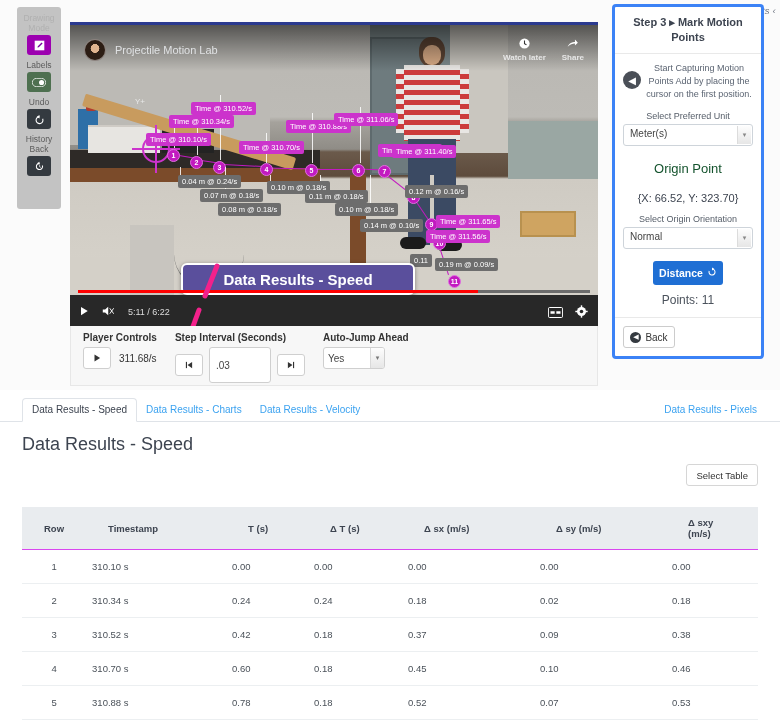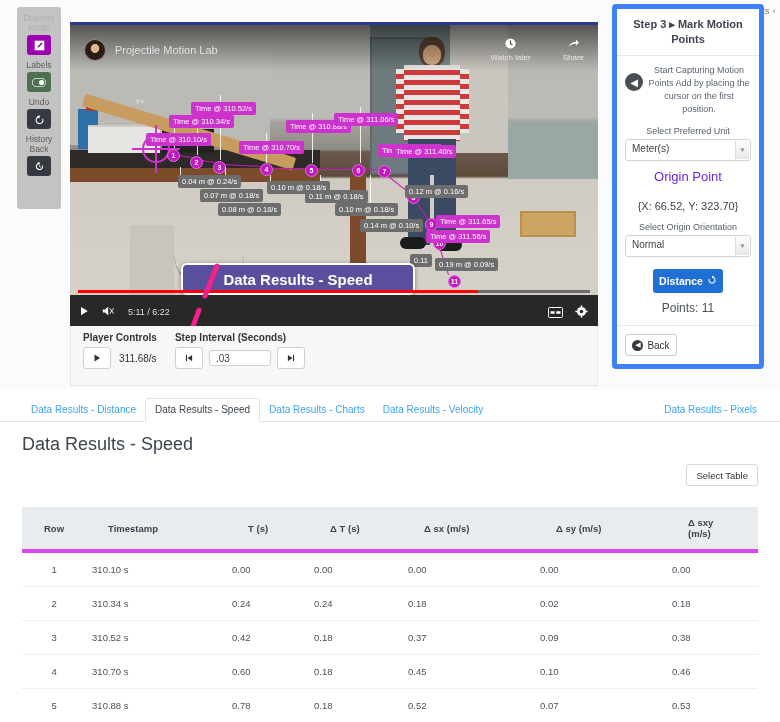--- a/index.html
+++ b/index.html
@@ -99,21 +99,21 @@
     background: linear-gradient(to bottom, rgba(0,0,0,.55), rgba(0,0,0,0));
     display: flex; align-items: center; padding: 0 8px;
   }
   .vid-avatar {
     width: 22px; height: 22px; border-radius: 50%;
     background: radial-gradient(circle at 50% 42%, #e0b48f 0 28%, #2c1d14 30% 100%);
     border: 1px solid rgba(255,255,255,.45);
     margin-left: 6px; margin-top: 4px; flex: none;
   }
   .vid-title { color:#dfe1e3; font-size: 11px; margin-left: 9px; margin-top:4px; }
-  .vid-actions { margin-left:auto; display:flex; gap:32px; margin-top:2px; padding-right:6px;}
+  .vid-actions { margin-left:auto; display:flex; gap:16px; margin-top:2px; padding-right:6px;font-weight:bold;}
   .vid-act { display:flex; flex-direction:column; align-items:center; color:#fff; }
   .vid-act span { font-size:8px; margin-top:1px; color:#e7e7e7;}
 
   
   .overlay { position:absolute; left:0; top:0; width:528px; height:270px; }
   .mp-dot {
     position:absolute; width:13px; height:13px; border-radius:50%;
     background:#c21ac0; color:#fff; font-size:7px; font-weight:bold;
     display:flex; align-items:center; justify-content:center;
     border:1px solid #e06fe0;
@@ -161,53 +161,53 @@
     background:#f7f7f7; border:1px solid #e7e7e7; border-top:none;
     padding: 6px 12px;
   }
   .ctrl-row { display:flex; align-items:flex-start; gap:18px; }
   .ctrl-grp-lbl { font-size:10px; font-weight:bold; color:#333; margin-bottom:4px; display:block;}
   .mini-btn {
     width:28px; height:22px; background:#fff; border:1px solid #cfcfcf; border-radius:3px;
     display:inline-flex; align-items:center; justify-content:center; color:#333;
   }
   .rate { font-size:10px; color:#333; margin-left:8px; }
-  .step-input { width:62px; height:16px; border:1px solid #cfcfcf; border-radius:3px;
+  .step-input { width:62px; height:36px; border:1px solid #cfcfcf; border-radius:3px;
                 font-size:10px; padding:0 6px; background:#fff; color:#444; }
   .mini-select { width:62px; height:22px; border:1px solid #cfcfcf; border-radius:3px;
                  font-size:10px; padding:0 4px; background:#fff; color:#444;
                  appearance:none; -webkit-appearance:none; }
   .sel-wrap { position:relative; display:inline-block; }
   .sel-wrap .cap { position:absolute; right:1px; top:1px; width:14px; height:20px;
                    background:linear-gradient(#fdfdfd,#e6e6e6); border-left:1px solid #d9d9d9;
                    border-radius:0 2px 2px 0; display:flex; align-items:center; justify-content:center;
                    font-size:7px; color:#777;}
 
   
   .right-panel {
     position:absolute; left:612px; top:4px; width:152px;
-    background:#fff; border:5px solid #3b82f6; border-radius:4px;
+    background:#fff; border:3px solid #3b82f6; border-radius:4px;
   }
   .rp-head {
     padding:8px 8px; text-align:center; font-size:11px; font-weight:bold;
     color:#3d4450; border-bottom:1px solid #e9e9e9; line-height:15px;
   }
   .rp-body { padding:8px 8px 10px; }
   .rp-hint { position:relative; padding-left:22px; font-size:9px; color:#5b6472;
              text-align:center; line-height:13px; }
   .back-circle { position:absolute; left:0; top:9px; width:18px; height:18px; border-radius:50%;
                  background:#4a4f57; color:#fff; display:flex; align-items:center; justify-content:center;
                  font-size:10px; }
   .rp-lbl { text-align:center; font-size:9px; color:#555d68; margin:10px 0 3px; }
   .rp-select { position:relative; width:100%; height:22px; border:1px solid #ced4da; border-radius:3px;
                background:#fff; font-size:10px; color:#444; padding:3px 20px 0 6px; }
   .rp-select .cap { position:absolute; right:1px; top:1px; width:14px; height:18px;
                     background:linear-gradient(#fdfdfd,#e6e6e6); border-left:1px solid #dcdcdc;
                     display:flex; align-items:center; justify-content:center; font-size:7px; color:#888;}
-  .rp-origin-title { text-align:center; font-size:13px; color:#6d28d9; margin-top:8px; }
+  .rp-origin-title { text-align:center; font-size:13px; color:#14532d; margin-top:15px; }
   .rp-origin-val { text-align:center; font-size:11px; color:#3d4450; margin-top:16px;}
   .restart-btn { display:block; margin:12px auto 0; width:70px; height:24px; background:#1f6fd4;
                  border:none; border-radius:3px; color:#fff; font-size:10.5px; font-weight:bold;
                  display:flex; align-items:center; justify-content:center; gap:4px; }
   .points-txt { text-align:center; font-size:12px; color:#4b525c; margin-top:8px; }
   .rp-foot { border-top:1px solid #e9e9e9; padding:8px; }
   .back-btn { width:52px; height:22px; background:#fff; border:1px solid #ccc; border-radius:3px;
               font-size:10px; color:#333; display:flex; align-items:center; justify-content:center; gap:4px;}
   .dotico { width:11px; height:11px; border-radius:50%; background:#343a40; color:#fff;
             font-size:7px; display:flex; align-items:center; justify-content:center; }
@@ -229,21 +229,21 @@
   .content { position:absolute; left:0; top:422px; width:780px; }
   .page-title { font-size:18px; color:#3d4450; padding:12px 22px 0; font-weight:normal; }
   .select-table-btn {
     position:absolute; right:22px; top:42px; height:22px; padding:0 9px;
     background:#fff; border:1px solid #d6d6d6; border-radius:3px;
     font-size:9.5px; color:#333; display:flex; align-items:center;
   }
   table { border-collapse:collapse; width:736px; margin:52px 22px 0; font-size:10px; }
   thead th {
     background:#e9ecef; color:#3d4450; font-size:9.5px; font-weight:bold;
-    text-align:left; padding:10px 22px; border-bottom:4px solid #d946ef;
+    text-align:left; padding:10px 22px; border-bottom:1px solid #d946ef;
   }
   tbody td { padding:11px 6px; color:#4a5159; font-size:9.5px; border-bottom:1px solid #eceff1; }
   tbody td:first-child, thead th:first-child { text-align:center; width:56px; }
   thead th:nth-child(2), tbody td:nth-child(2) { width:140px; }
   thead th:nth-child(3), tbody td:nth-child(3) { width:82px; }
   thead th:nth-child(4), tbody td:nth-child(4) { width:94px; }
   thead th:nth-child(5), tbody td:nth-child(5) { width:132px; }
   thead th:nth-child(6), tbody td:nth-child(6) { width:132px; }
 </style>
 </head>
@@ -500,20 +500,29 @@
               <span>
                 <svg width="10" height="10" viewBox="0 0 16 16">
                     <path d="M3 3 10.4 8 3 13z" fill="#333"></path>
                     <rect x="11.2" y="3" width="1.8" height="10" fill="#333"></rect>
                   </svg>
               </span>
             </div>
           </div>
         </div>
 
+        <div>
+          <span class="ctrl-grp-lbl">Auto-Jump Ahead</span>
+          <div class="sel-wrap">
+            <div class="mini-select" style="display:flex; align-items:center;">
+              <span>Yes</span>
+            </div>
+            <div class="cap">▾</div>
+          </div>
+        </div>
       </div>
     </div>
 
     <div class="right-panel">
       <div class="rp-head">Step 3 ▸ Mark Motion Points</div>
       <div class="rp-body">
         <div class="rp-hint">
           <div class="back-circle">◀</div>
           <span>Start Capturing Motion Points Add by placing the cursor on the first position.</span>
         </div>
@@ -548,21 +557,20 @@
       <div class="rp-foot">
         <div class="back-btn">
           <span class="dotico">◀</span>
           <span>Back</span>
         </div>
       </div>
     </div>
   </div>
 
   <div class="tabs-bar">
-    <div class="tab">Data Results - Distance</div>
     <div class="tab active">Data Results - Speed</div>
     <div class="tab">Data Results - Charts</div>
     <div class="tab">Data Results - Velocity</div>
     <div class="tab right">Data Results - Pixels</div>
   </div>
 
   <div class="content">
     <div class="page-title">Data Results - Speed</div>
     <div class="select-table-btn">Select Table</div>
 

